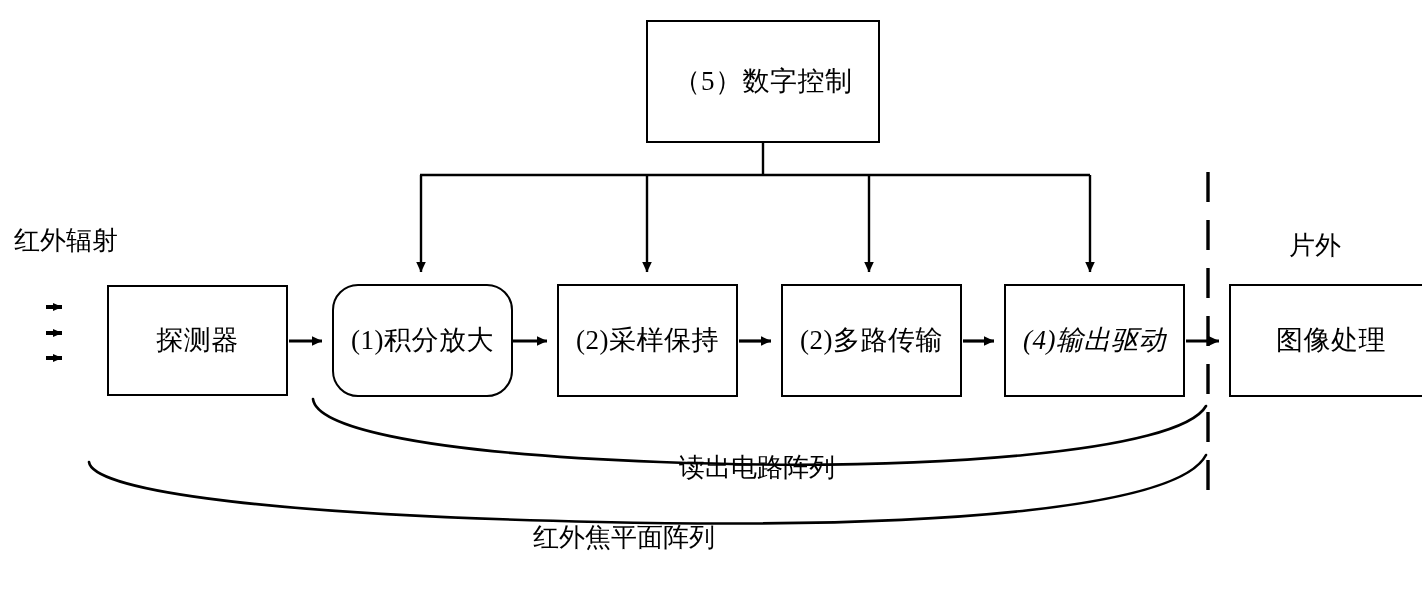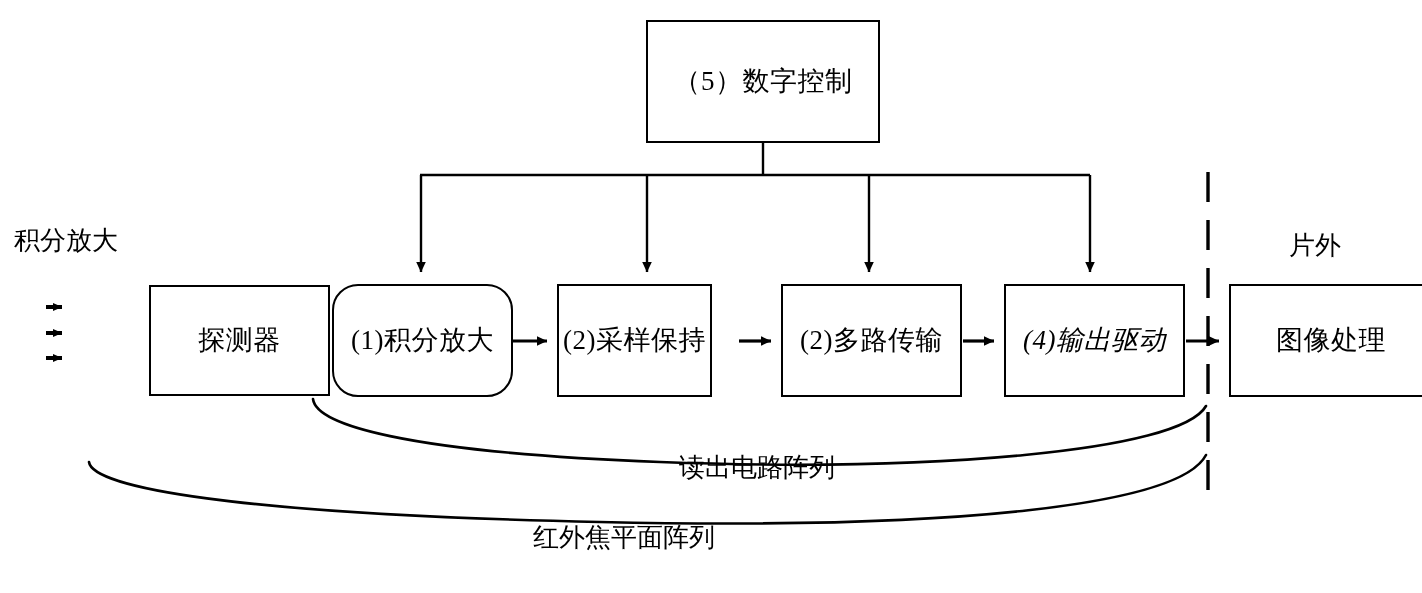--- a/index.html
+++ b/index.html
@@ -101,45 +101,45 @@
 
     <g>
       <line x1="1208" y1="172" x2="1208" y2="493" stroke="#000000" stroke-width="3.4" fill="none" stroke-dasharray="30 18"></line>
     </g>
   </svg>
 
   <div class="node" style="left:646px; top:20px; width:234px; height:123px;">
     <span class="node-label">（5）数字控制</span>
   </div>
 
-  <div class="node" style="left:107px; top:285px; width:181px; height:111px;margin-left:42px;">
+  <div class="node" style="left:107px; top:285px; width:181px; height:111px;">
     <span class="node-label">探测器</span>
   </div>
 
   <div class="node" style="left:332px; top:284px; width:181px; height:113px;border-radius:26px;">
     <span class="node-label">(1)积分放大</span>
   </div>
 
-  <div class="node" style="left:557px; top:284px; width:155px; height:113px;">
+  <div class="node" style="left:557px; top:284px; width:181px; height:113px;">
     <span class="node-label">(2)采样保持</span>
   </div>
 
   <div class="node" style="left:781px; top:284px; width:181px; height:113px;">
     <span class="node-label">(2)多路传输</span>
   </div>
 
   <div class="node" style="left:1004px; top:284px; width:181px; height:113px;font-style:italic;">
     <span class="node-label">(4)输出驱动</span>
   </div>
 
   <div class="node" style="left:1229px; top:284px; width:204px; height:113px;">
     <span class="node-label">图像处理</span>
   </div>
 
-  <div class="free-label" style="left:14px; top:228px;">积分放大</div>
+  <div class="free-label" style="left:14px; top:228px;">红外辐射</div>
 
   <div class="free-label" style="left:1289px; top:233px;">片外</div>
 
   <div class="curve-label" style="left:533px; top:525px;">红外焦平面阵列</div>
 
   <div class="curve-label" style="left:679px; top:455px;">读出电路阵列</div>
 
 </div>
 
 </body></html>

